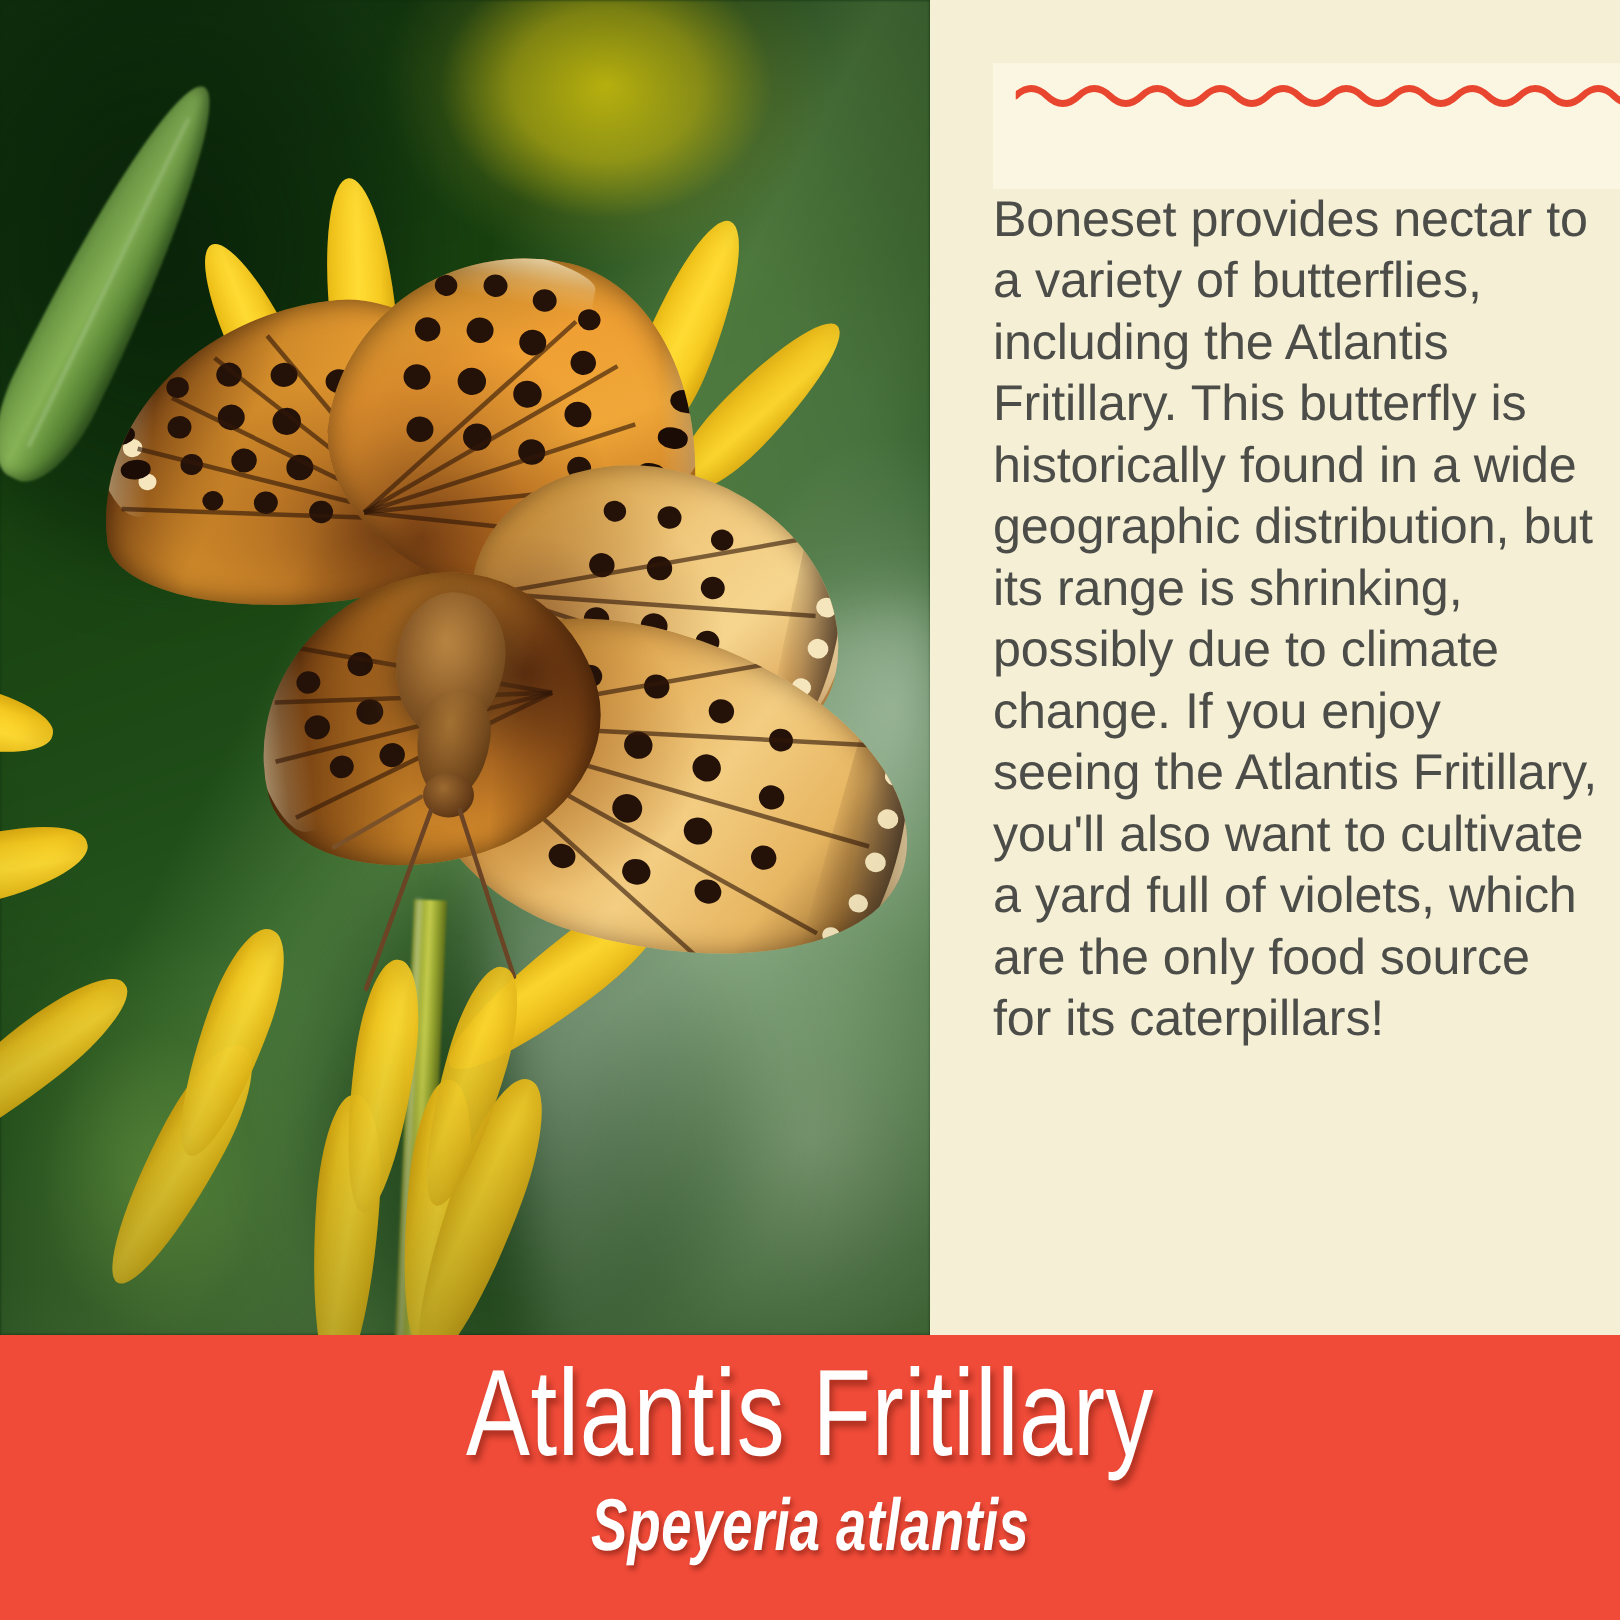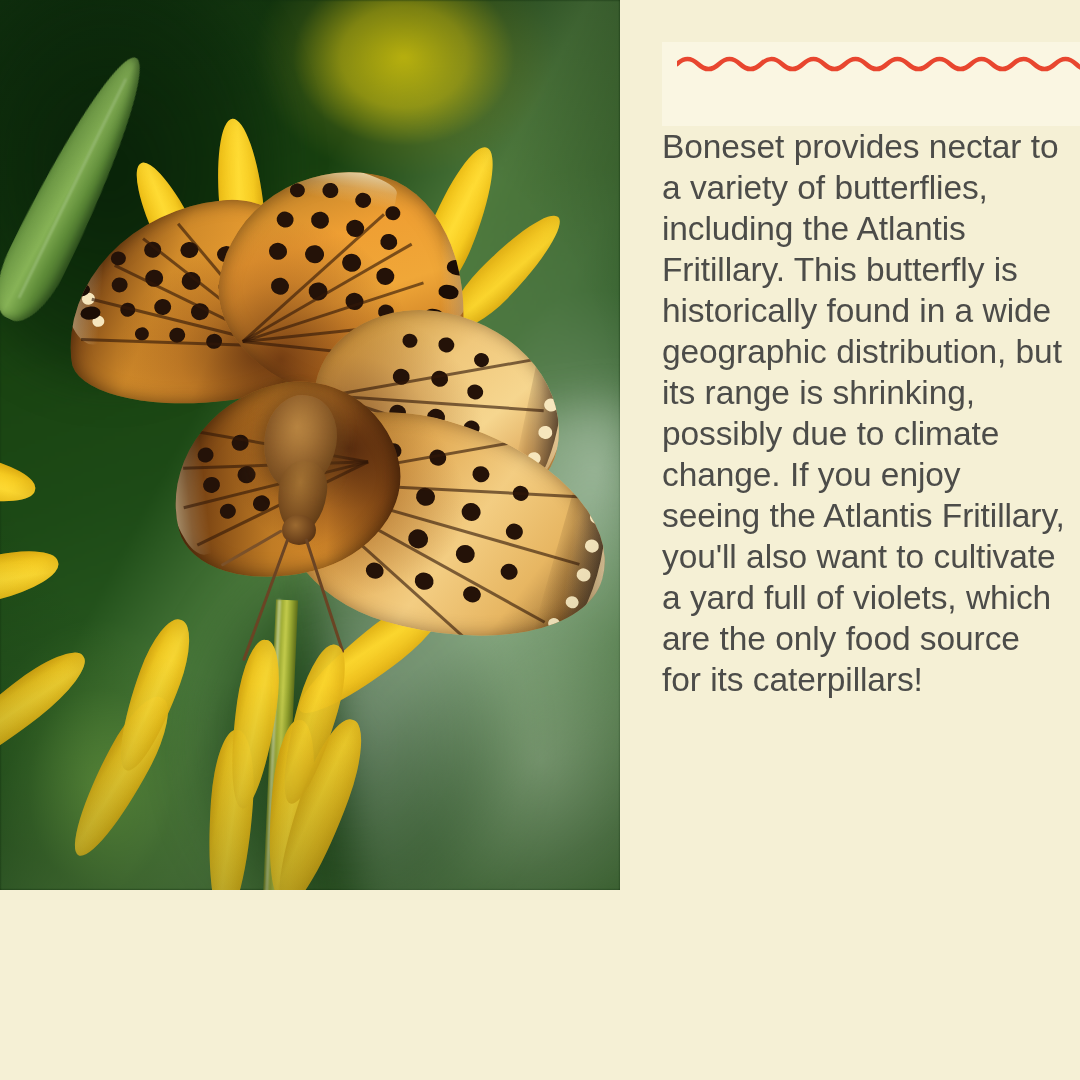--- a/index.html
+++ b/index.html
@@ -509,14 +509,18 @@
   <div id="text-panel">
     <div id="wave-box"></div>
     <div id="wave-line">
       <svg width="403" height="28" viewBox="0 0 403 28" preserveAspectRatio="none" aria-hidden="true">
         <path d="M0,14 Q10.5,4 21,14 T42,14 T63,14 T84,14 T105,14 T126,14 T147,14 T168,14 T189,14 T210,14 T231,14 T252,14 T273,14 T294,14 T315,14 T336,14 T357,14 T378,14 T399,14 T420,14" fill="none" stroke="#E8462F" stroke-width="4.5" stroke-linecap="round"></path>
       </svg>
     </div>
     <div id="body-text">Boneset provides nectar to a variety of butterflies, including the Atlantis Fritillary. This butterfly is historically found in a wide geographic distribution, but its range is shrinking, possibly due to climate change. If you enjoy seeing the Atlantis Fritillary, you'll also want to cultivate a yard full of violets, which are the only food source for its caterpillars!</div>
   </div>
 
+  <div id="banner">
+    <div id="banner-title">Atlantis Fritillary</div>
+    <div id="banner-subtitle">Speyeria atlantis</div>
+  </div>
 
 </div>
 
 </body></html>

